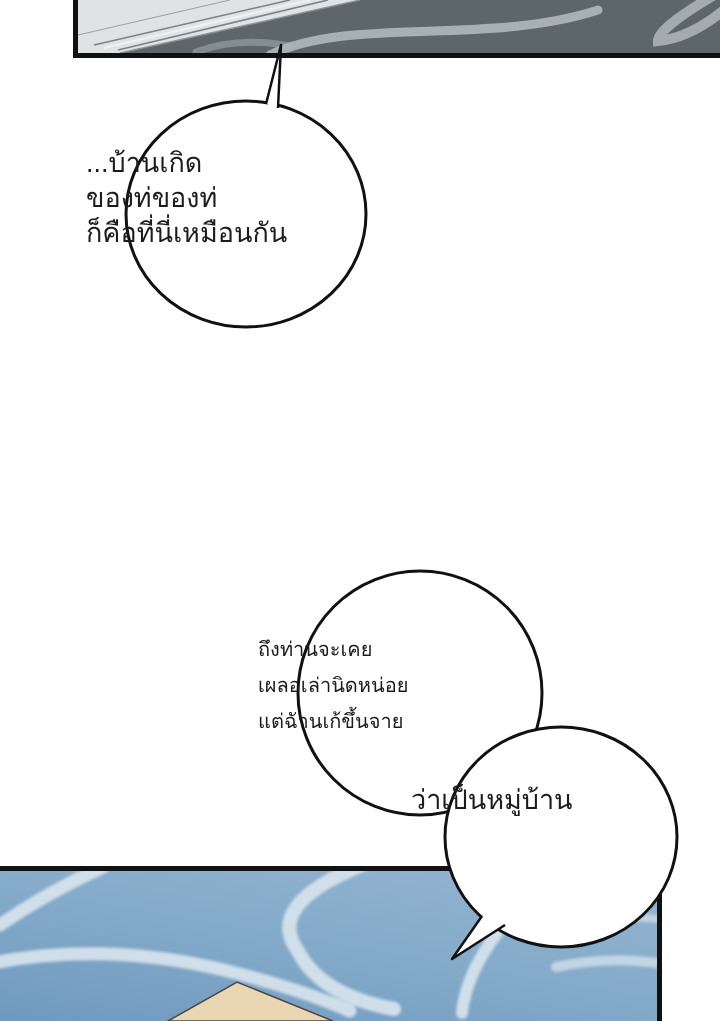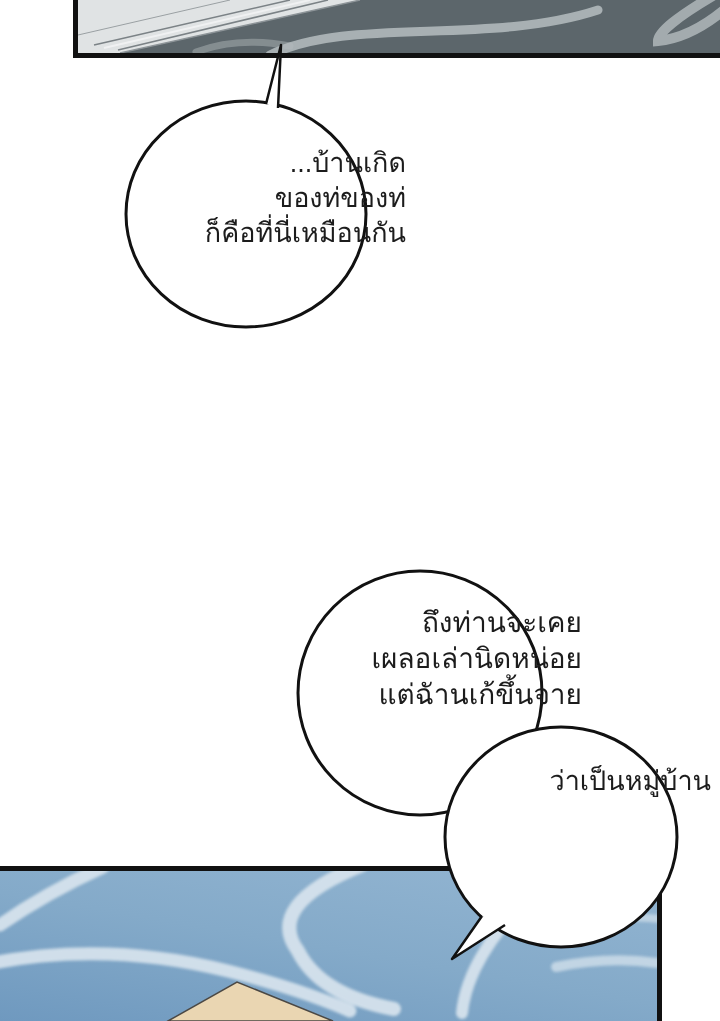--- a/index.html
+++ b/index.html
@@ -24,27 +24,27 @@
   }
   .panel svg{display:block;width:100%;height:100%;}
   
   #bubble-layer{
     position:absolute;left:0;top:0;width:720px;height:1021px;z-index:5;
   }
   .bubble-shape{fill:#ffffff;stroke:var(--ink,#111);stroke-width:3;}
   .bubble-tail{fill:#ffffff;stroke:var(--ink,#111);stroke-width:2.5;stroke-linejoin:round;}
   
   .bubble-text{
-    position:absolute;z-index:6;text-align:right;
+    position:absolute;z-index:6;text-align:left;
     color:var(--text,#1c1c1c);
   }
   .bubble-text span{display:block;white-space:nowrap;}
   #bubble-1-text{left:86px;top:146px;width:320px;font-size:27px;line-height:35px;}
-  #bubble-2-text{left:258px;top:605px;width:324px;font-size:28px;line-height:36px;}
-  #bubble-3-text{left:411px;top:763px;width:300px;font-size:27px;line-height:37px;}
+  #bubble-2-text{left:258px;top:631px;width:324px;font-size:20px;line-height:36px;}
+  #bubble-3-text{left:411px;top:782px;width:300px;font-size:27px;line-height:37px;}
 </style>
 </head>
 <body>
 
 <div id="page">
 
   <div id="panel-top" class="panel">
     <svg viewBox="0 0 642 53" preserveAspectRatio="none">
       <rect x="0" y="0" width="642" height="53" style="fill:var(--top-panel-base,#5c666b)"></rect>
 

